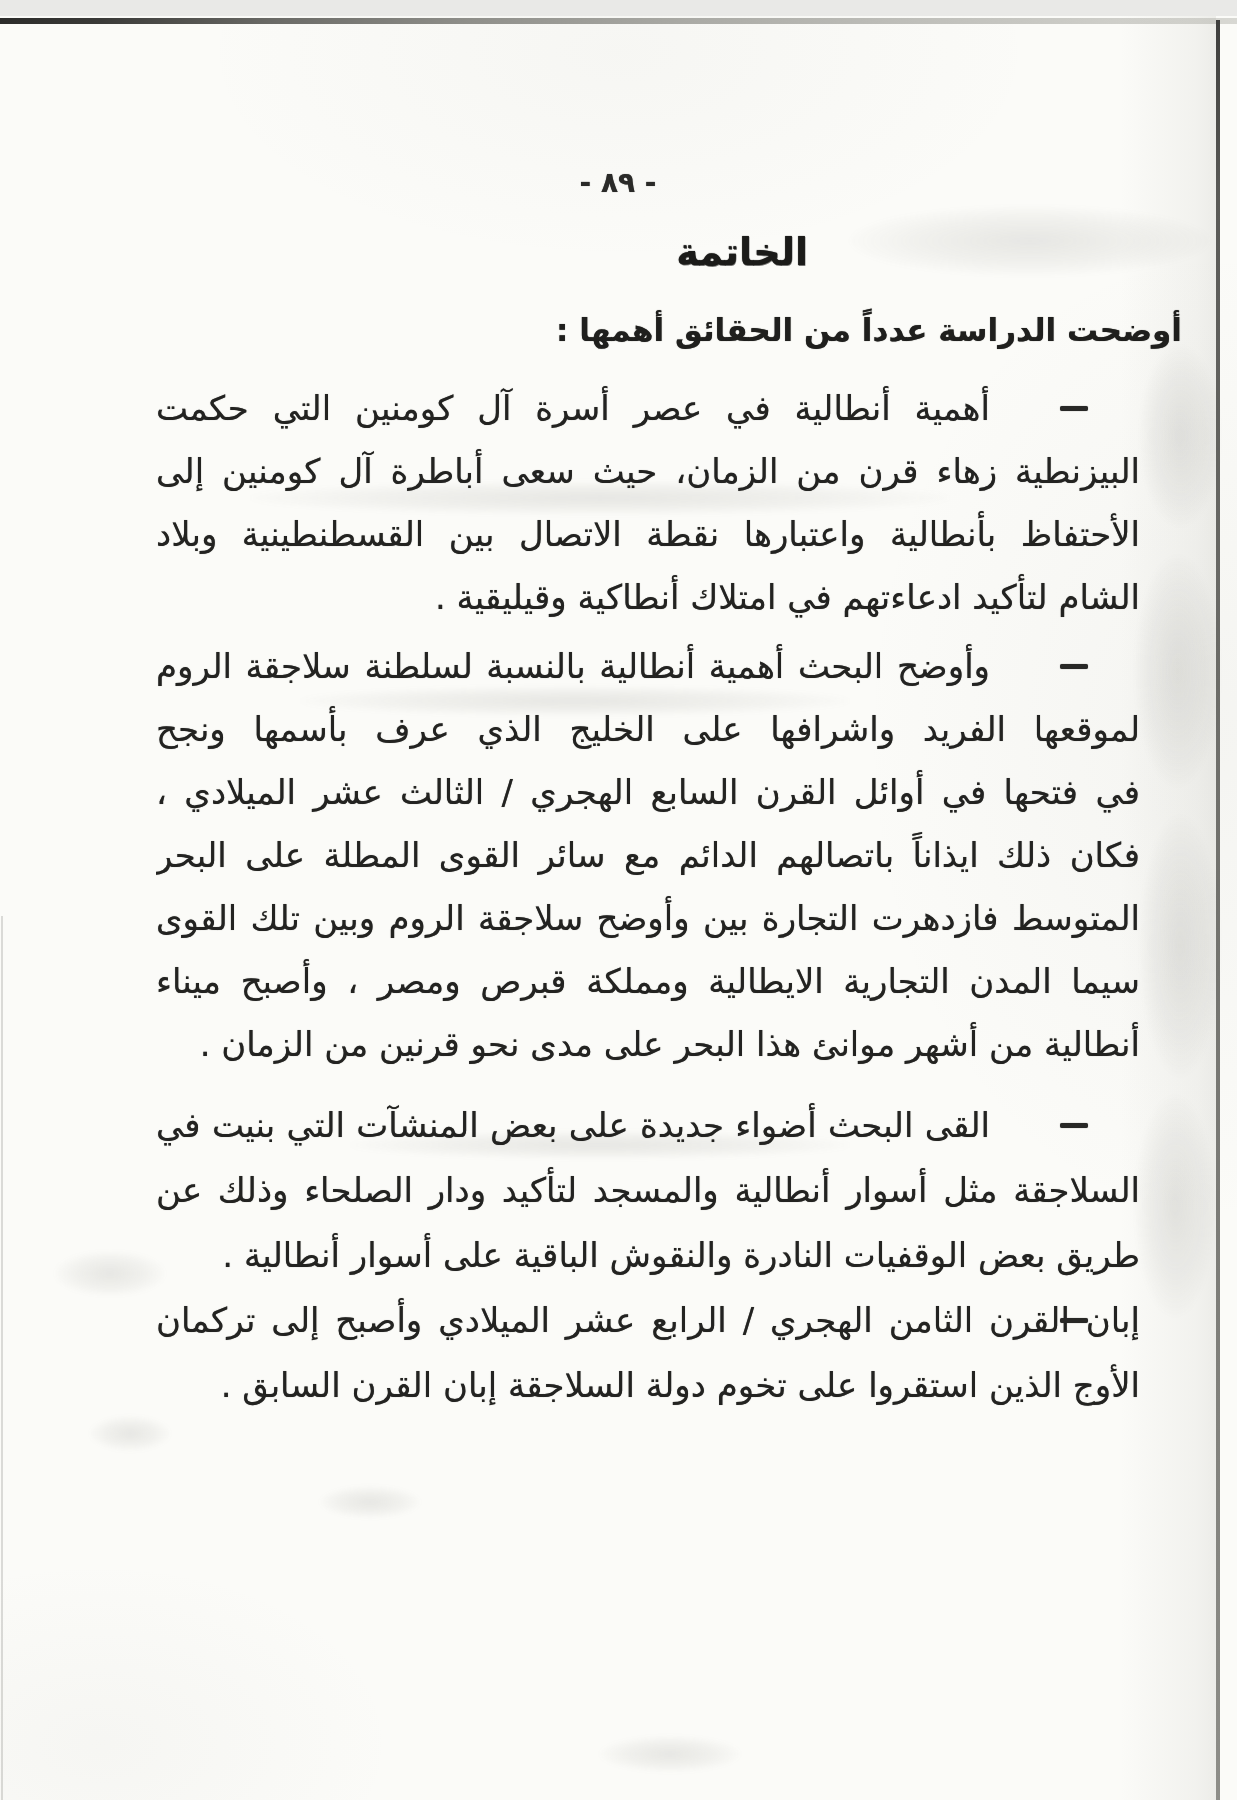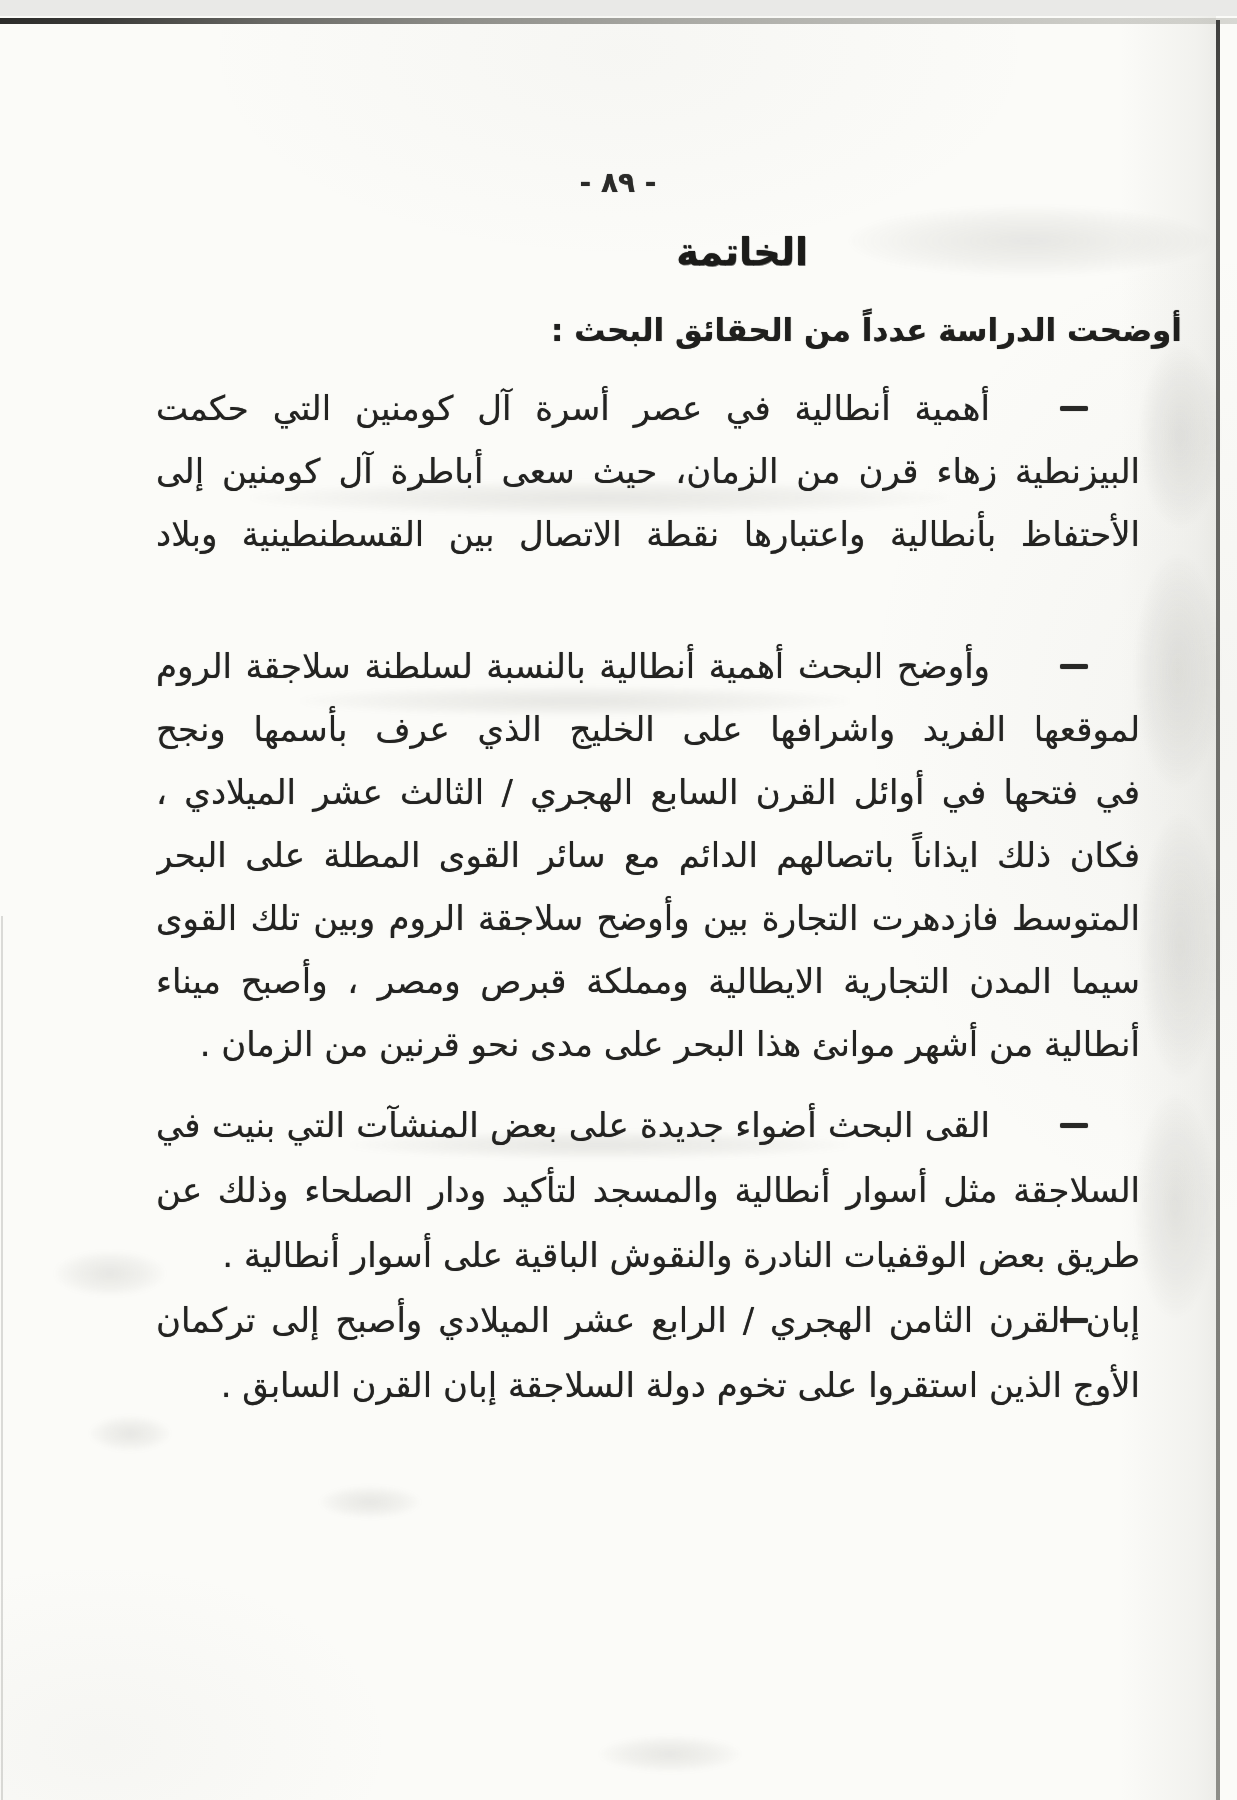--- a/index.html
+++ b/index.html
@@ -104,29 +104,30 @@
   <div class="ghost" style="left:250px; top:465px; width:700px; height:34px;"></div>
   <div class="ghost" style="left:300px; top:670px; width:550px; height:30px;"></div>
   <div class="ghost" style="left:350px; top:1115px; width:500px; height:28px;"></div>
   <div class="ghost" style="left:55px; top:1235px; width:110px; height:45px;"></div>
   <div class="ghost" style="left:90px; top:1400px; width:80px; height:35px;"></div>
   <div class="ghost" style="left:320px; top:1470px; width:100px; height:32px;"></div>
   <div class="ghost" style="left:600px; top:1720px; width:140px; height:36px;"></div>
 
   <div class="page-number">- ٨٩ -</div>
   <div class="heading">الخاتمة</div>
-  <div class="intro">أوضحت الدراسة عدداً من الحقائق البحث :</div>
+  <div class="intro">أوضحت الدراسة عدداً من الحقائق أهمها :</div>
 
   <div class="body-block">
 
     <div class="bullet lh63" style="top:361px;">
       <span class="dash"></span>
       <div class="line justify first">أهمية أنطالية في عصر أسرة آل كومنين التي حكمت الامبراطورية</div>
       <div class="line justify">البيزنطية زهاء قرن من الزمان، حيث سعى أباطرة آل كومنين إلى</div>
       <div class="line justify">الأحتفاظ بأنطالية واعتبارها نقطة الاتصال بين القسطنطينية وبلاد</div>
+      <div class="line last">الشام لتأكيد ادعاءتهم في امتلاك أنطاكية وقيليقية .</div>
     </div>
 
     <div class="bullet lh63" style="top:619px;">
       <span class="dash"></span>
       <div class="line justify first">وأوضح البحث أهمية أنطالية بالنسبة لسلطنة سلاجقة الروم نظراً</div>
       <div class="line justify">لموقعها الفريد واشرافها على الخليج الذي عرف بأسمها ونجح السلاجقة</div>
       <div class="line justify">في فتحها في أوائل القرن السابع الهجري / الثالث عشر الميلادي ،</div>
       <div class="line justify">فكان ذلك ايذاناً باتصالهم الدائم مع سائر القوى المطلة على البحر</div>
       <div class="line justify">المتوسط فازدهرت التجارة بين وأوضح سلاجقة الروم وبين تلك القوى</div>
       <div class="line justify">سيما المدن التجارية الايطالية ومملكة قبرص ومصر ، وأصبح ميناء</div>

